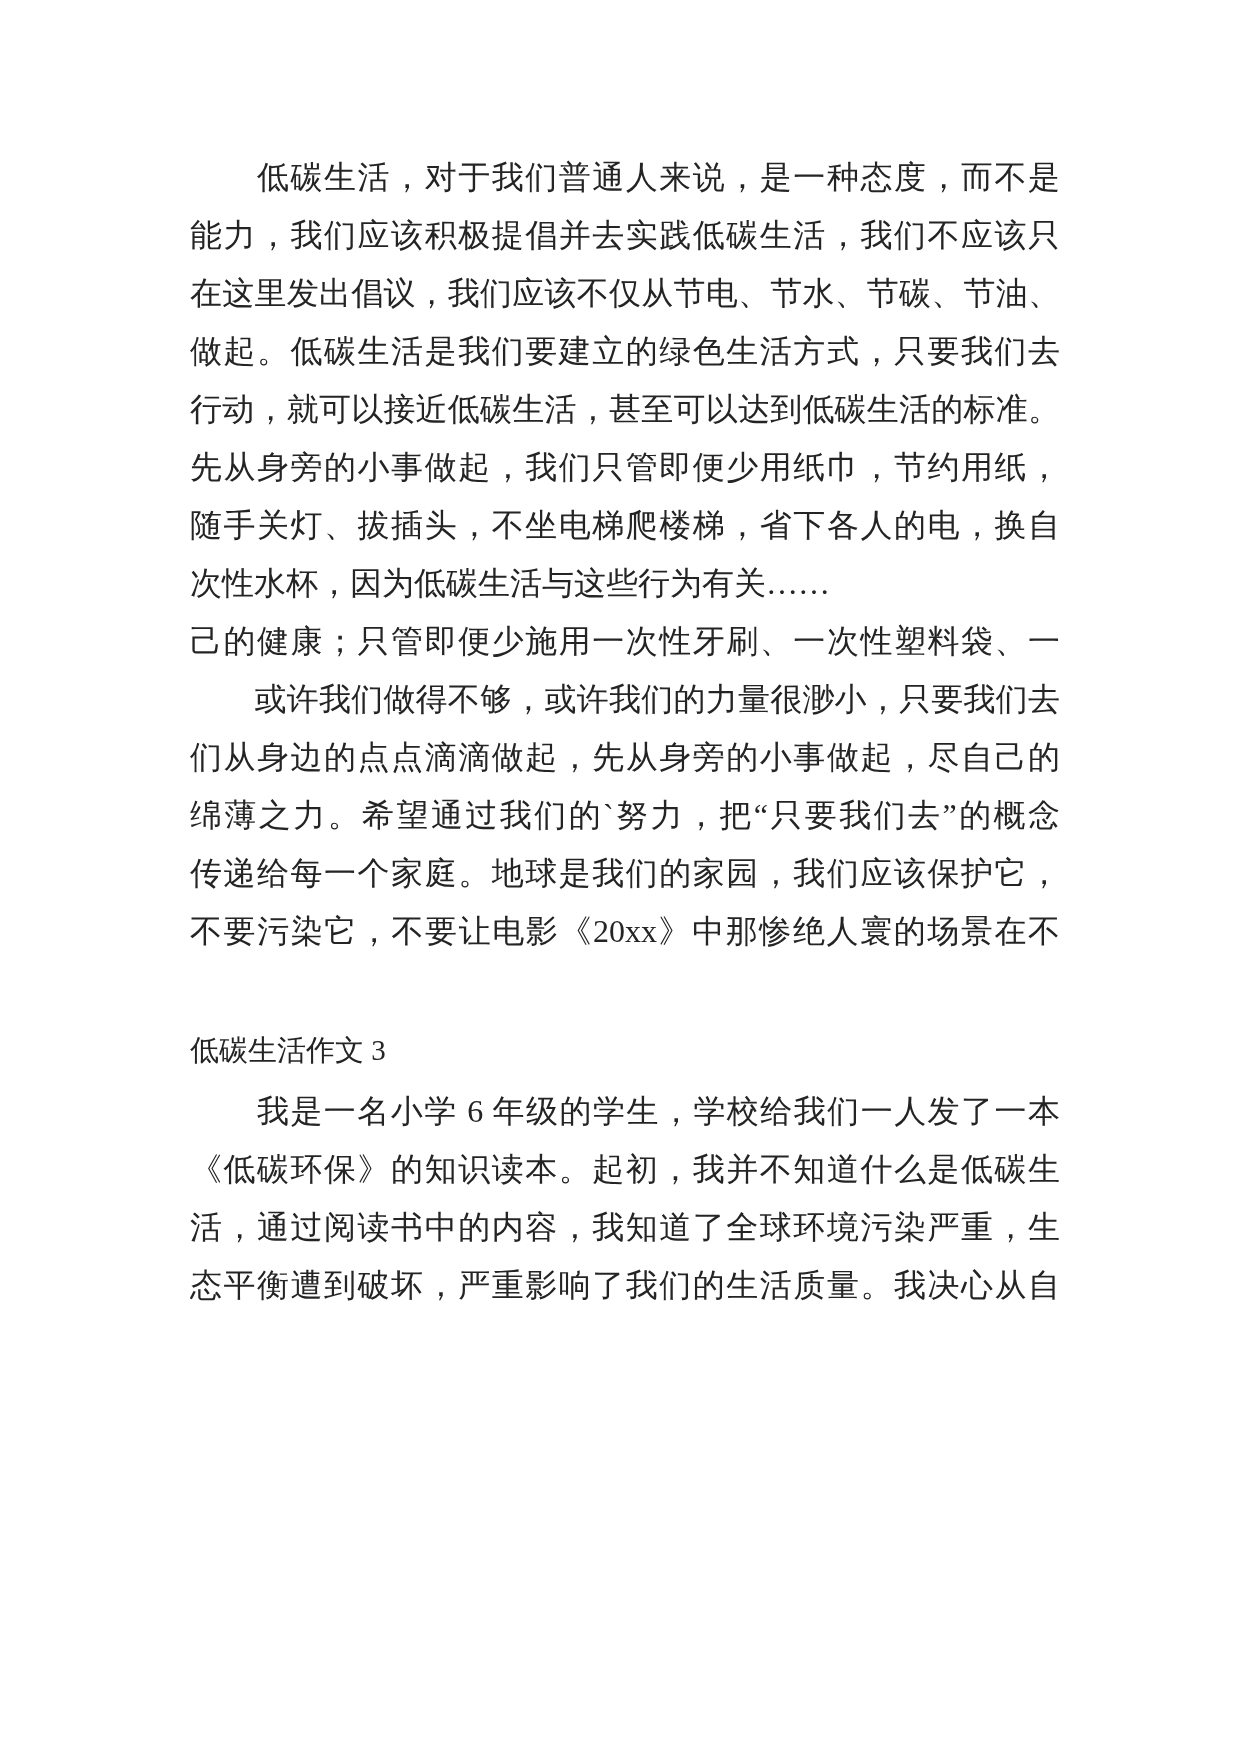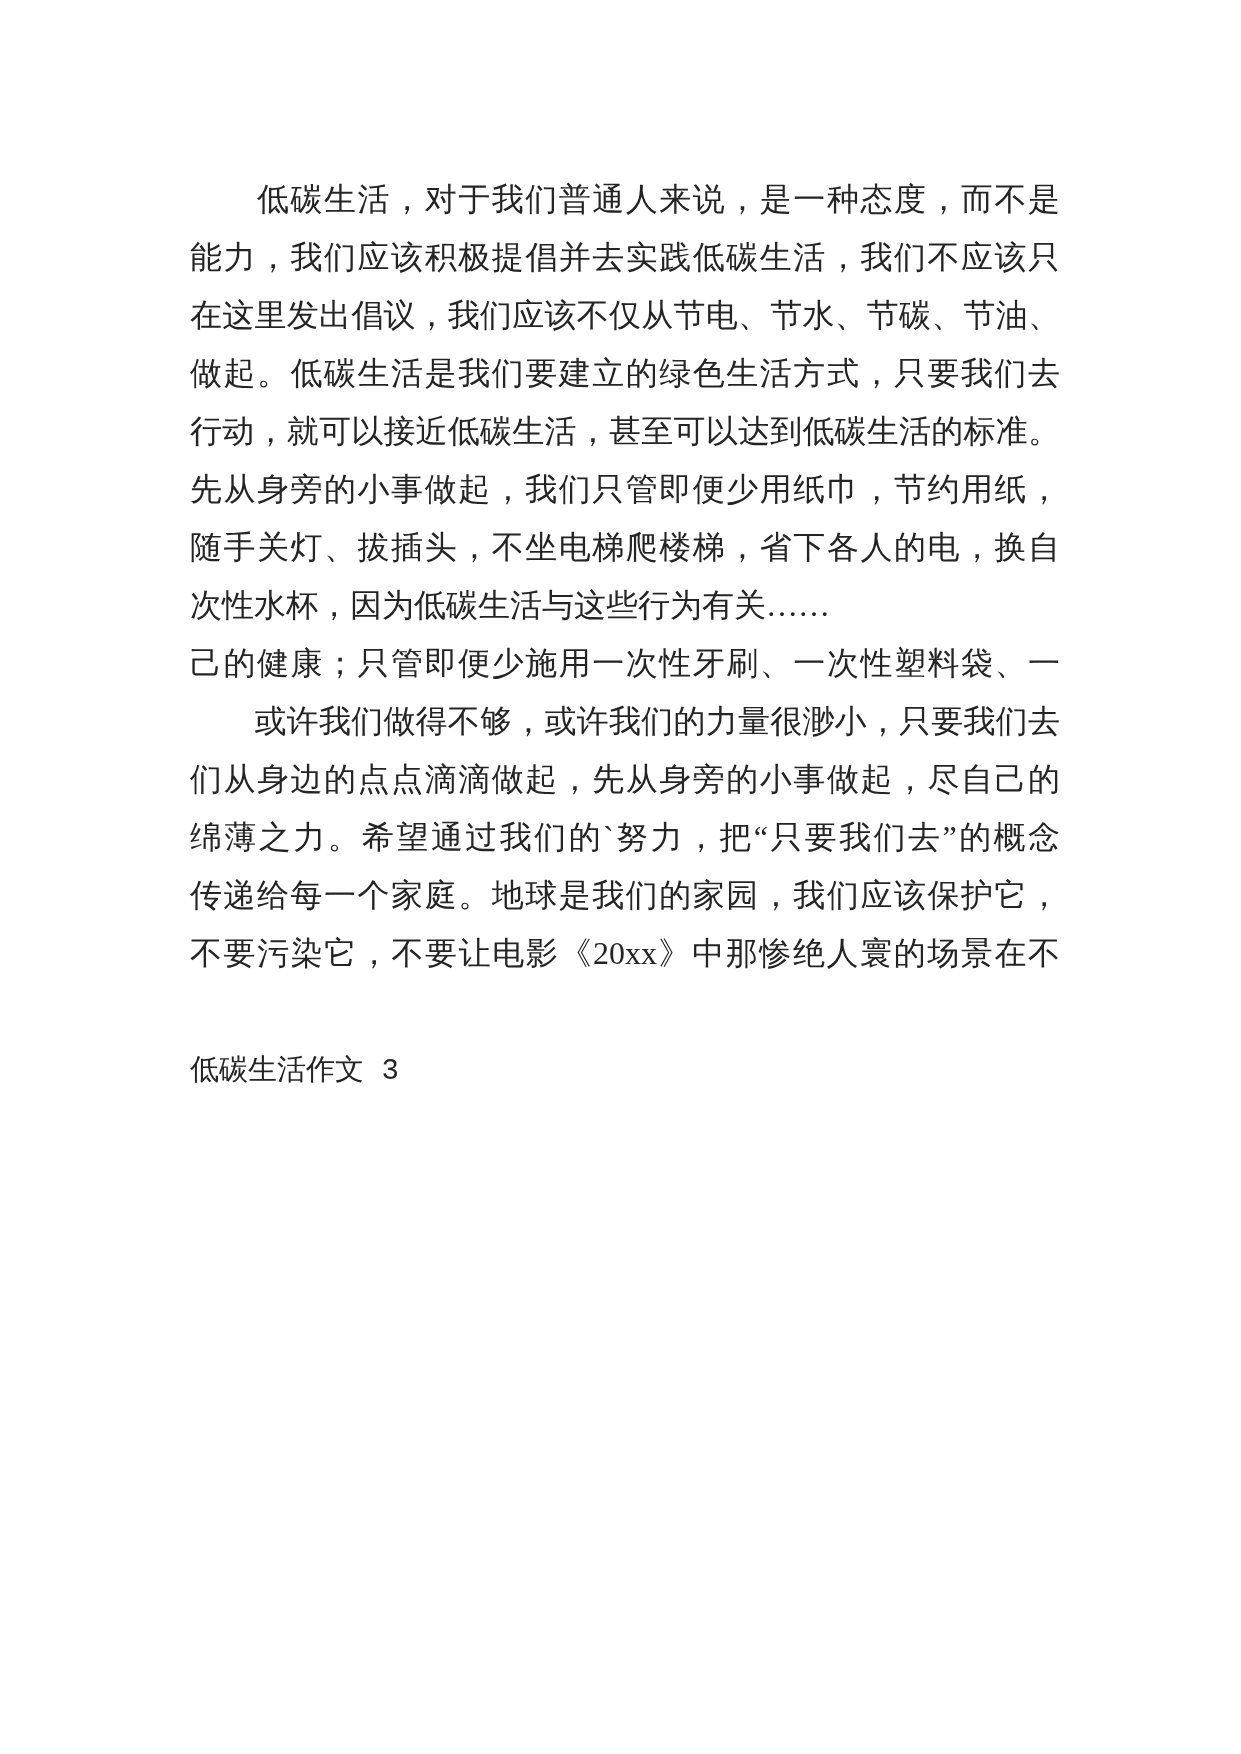--- a/index.html
+++ b/index.html
@@ -9,21 +9,21 @@
     width: 1241px;
     height: 1754px;
     background: #ffffff;
     overflow: hidden;
     font-family: "Liberation Serif", "DejaVu Serif", serif;
     color: #242424;
   }
   .content {
     position: absolute;
     left: 190px;
-    top: 170px;
+    top: 148px;
     width: 870px;
   }
   .para { margin: 0; padding: 0; }
   .para .line {
     height: 58px;
     line-height: 58px;
     font-size: 32px;
     white-space: pre-wrap;
     text-align: justify;
     text-justify: inter-character;
@@ -34,21 +34,20 @@
     -moz-text-align-last: justify;
   }
   .section-heading {
     margin: 67px 0 0 0;
     padding: 0;
     height: 46px;
     line-height: 46px;
     font-size: 29px;
     font-weight: normal;
     text-align: left;
-    font-family: Liberation Mono, monospace;
   }
   .para-3 { margin-top: 9px; }
 </style>
 </head>
 <body>
 
 <div class="page">
   <div class="content">
     <div class="para">
         <div class="line just">　　低碳生活，对于我们普通人来说，是一种态度，而不是</div>
@@ -62,14 +61,20 @@
         <div class="line just">己的健康；只管即便少施用一次性牙刷、一次性塑料袋、一</div>
       </div>
     <div class="para">
         <div class="line just">　　或许我们做得不够，或许我们的力量很渺小，只要我们去</div>
         <div class="line just">们从身边的点点滴滴做起，先从身旁的小事做起，尽自己的</div>
         <div class="line just">绵薄之力。希望通过我们的`努力，把“只要我们去”的概念</div>
         <div class="line just">传递给每一个家庭。地球是我们的家园，我们应该保护它，</div>
         <div class="line just">不要污染它，不要让电影《20xx》中那惨绝人寰的场景在不</div>
       </div>
     <div class="section-heading">低碳生活作文 3</div>
+    <div class="para para-3">
+        <div class="line just">　　我是一名小学 6 年级的学生，学校给我们一人发了一本</div>
+        <div class="line just">《低碳环保》的知识读本。起初，我并不知道什么是低碳生</div>
+        <div class="line just">活，通过阅读书中的内容，我知道了全球环境污染严重，生</div>
+        <div class="line just">态平衡遭到破坏，严重影响了我们的生活质量。我决心从自</div>
+      </div>
   </div>
 </div>
 
 </body></html>

